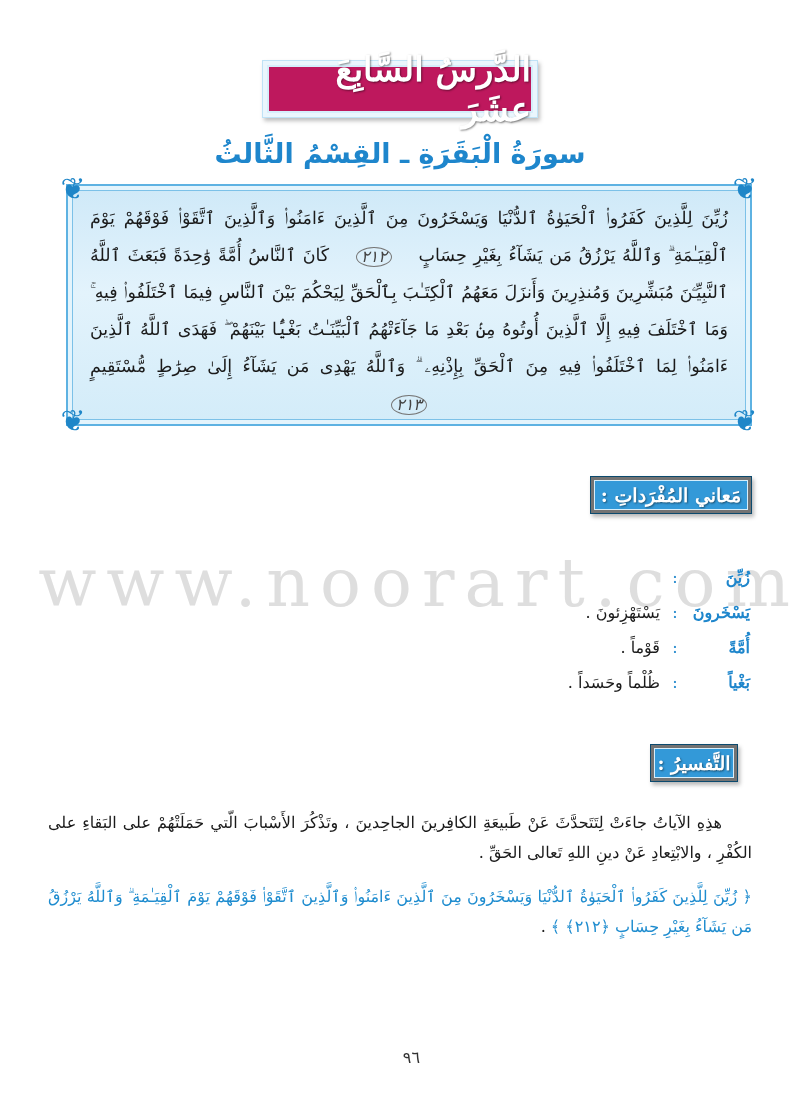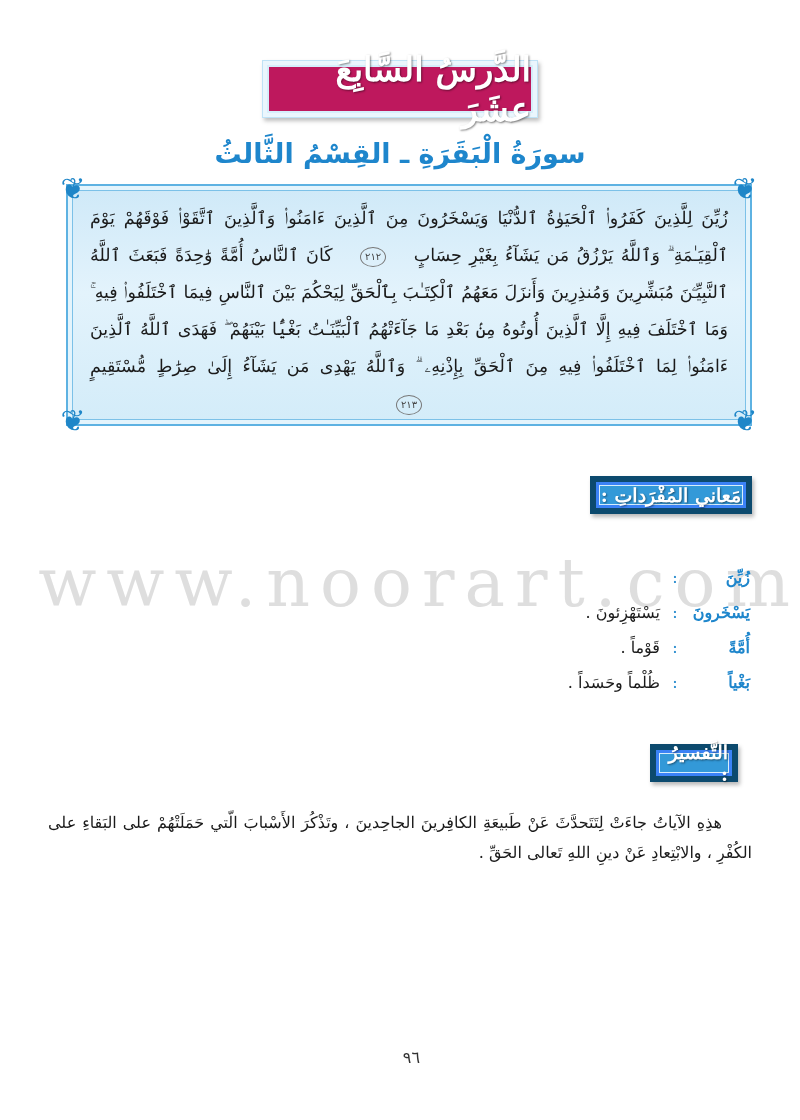--- a/index.html
+++ b/index.html
@@ -40,28 +40,28 @@
     .frame-corner.tr { right: -12px; top: -14px; }
     .frame-corner.bl { left: -12px; bottom: -14px; }
     .frame-corner.br { right: -12px; bottom: -14px; }
     .quran-text {
       position: absolute; left: 22px; right: 22px; top: 14px;
       direction: rtl; text-align: justify; text-align-last: center;
       font-family: "DejaVu Serif", serif; font-size: 17.5px; line-height: 37px;
       color: #1a1a1a;
     }
     .ayah-marker {
-      display: inline-block; font-size: 10px; color: #444;
+      display: inline-block; font-size: 16px; color: #444;
       border: 1px solid #777; border-radius: 50%; padding: 0 4px; margin: 0 20px;
-      line-height: 18px; vertical-align: middle;
+      line-height: 18px; vertical-align: middle; font-style: italic;
     }
 
     .section-label {
-      position: absolute; height: 38px; background: #3b82f6;
-      border: 6px solid #0c4a6e; padding: 3px;
+      position: absolute; height: 38px; background: #737373;
+      border: 1px solid #0c4a6e; padding: 3px;
       box-shadow: 2px 3px 4px rgba(0,0,0,0.28);
     }
     .section-label-inner {
       width: 100%; height: 100%; background: #3399d8; border: 1px solid #d6eefb;
       display: flex; align-items: center; justify-content: center;
       color: #ffffff; font-weight: bold; font-size: 19px;
       text-shadow: 1px 1px 2px rgba(0,0,0,0.45); direction: rtl;
       font-family: "DejaVu Serif", serif;
     }
     .label-vocab { left: 590px; top: 476px; width: 162px; }
@@ -149,15 +149,18 @@
     <span class="vocab-meaning">ظُلْماً وحَسَداً .</span>
   </div>
 </div>
 
 <div class="section-label label-tafsir">
   <div class="section-label-inner">التَّفسيرُ :</div>
 </div>
 
 <div class="tafsir-body">
   <p class="tafsir-para">هذِهِ الآياتُ جاءَتْ لِتَتَحدَّثَ عَنْ طَبيعَةِ الكافِرينَ الجاحِدينَ ، وتَذْكُرَ الأَسْبابَ الّتي حَمَلَتْهُمْ على البَقاءِ على الكُفْرِ ، والابْتِعادِ عَنْ دينِ اللهِ تَعالى الحَقِّ .</p>
+  <p class="tafsir-quote">
+    <span>﴿ زُيِّنَ لِلَّذِينَ كَفَرُوا۟ ٱلْحَيَوٰةُ ٱلدُّنْيَا وَيَسْخَرُونَ مِنَ ٱلَّذِينَ ءَامَنُوا۟ وَٱلَّذِينَ ٱتَّقَوْا۟ فَوْقَهُمْ يَوْمَ ٱلْقِيَـٰمَةِ ۗ وَٱللَّهُ يَرْزُقُ مَن يَشَآءُ بِغَيْرِ حِسَابٍ ﴿٢١٢﴾ ﴾</span><span class="end-dot"> .</span>
+  </p>
 </div>
 
 <div class="page-number">٩٦</div>
 
 </body></html>

